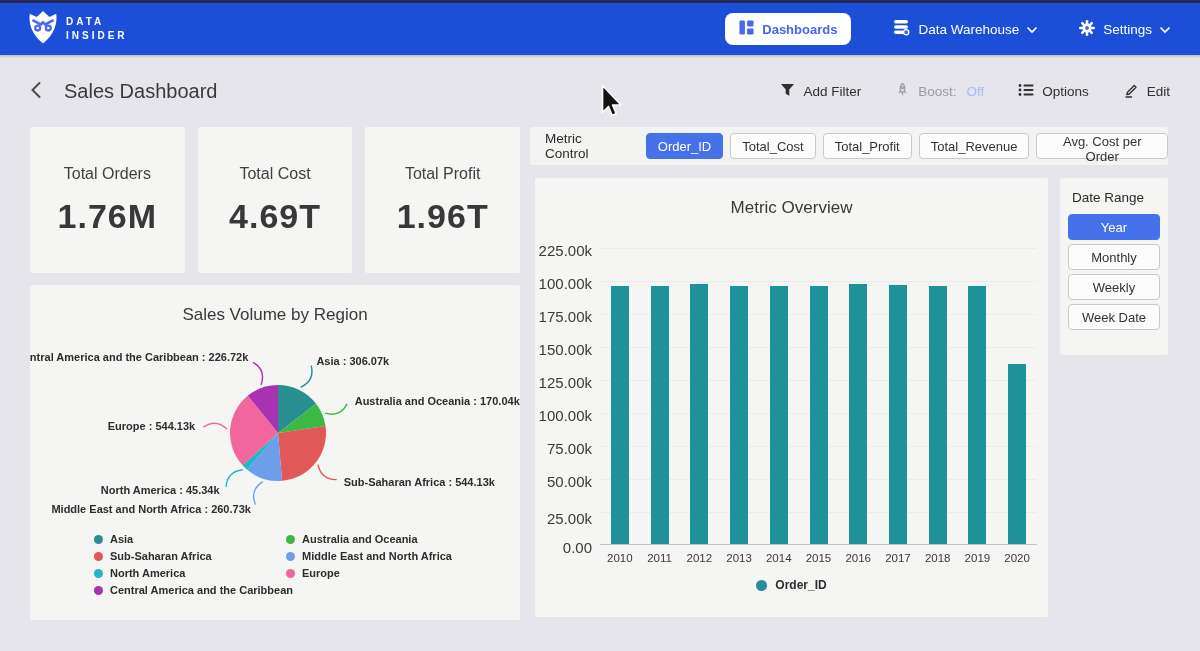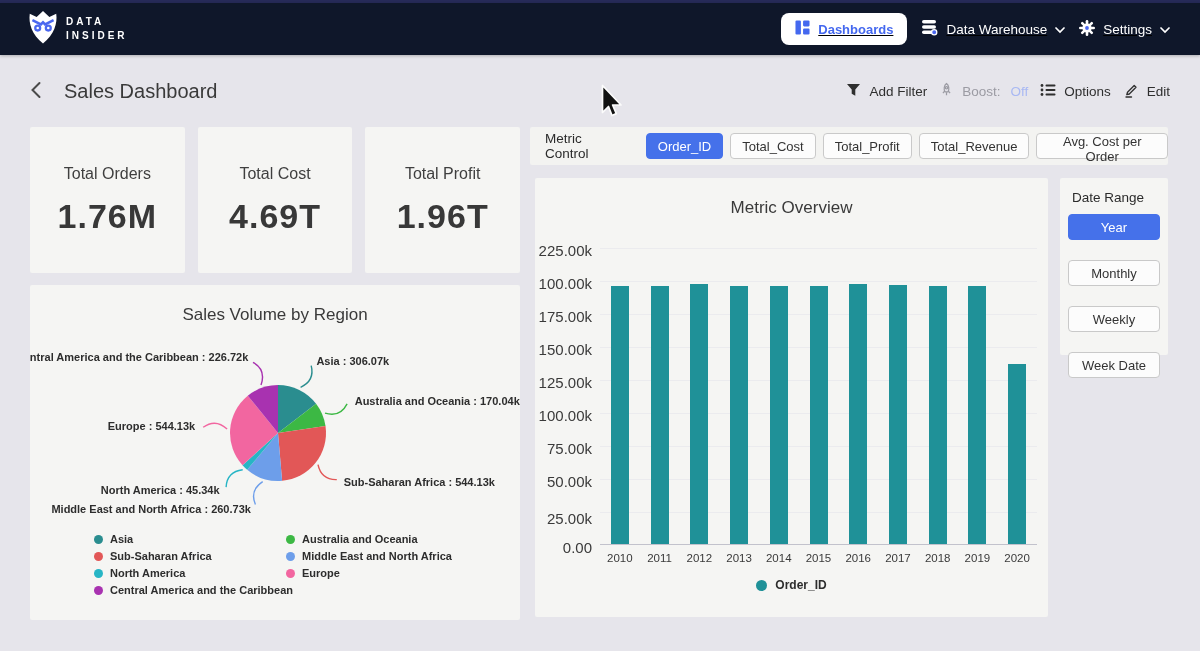--- a/index.html
+++ b/index.html
@@ -1,36 +1,36 @@
 <!DOCTYPE html>
 <html><head>
 <meta charset="utf-8">
 <style>
   * { box-sizing: border-box; }
   html,body { margin:0; padding:0; background:#fff; font-family:"Liberation Sans", sans-serif; }
   .app { position:relative; width:1200px; height:651px; background:#e6e5eb; overflow:hidden; }
 
   
   .topstrip { position:absolute; left:0; top:0; width:1200px; height:3px; background:#262a58; }
-  .navbar { position:absolute; left:0; top:3px; width:1200px; height:52px; background:#0f172a;
+  .navbar { position:absolute; left:0; top:3px; width:1200px; height:52px; background:#1d4ed8;
             display:flex; align-items:center; justify-content:space-between; padding:0 30px 0 28px;
             box-shadow:0 1px 3px rgba(0,0,0,.25); }
   .logo { display:flex; align-items:center; gap:8px; }
   .logo-text { color:#fff; font-size:10px; font-weight:bold; letter-spacing:3px; line-height:1.4; }
-  .nav-right { display:flex; gap:14px;text-decoration:underline; }
+  .nav-right { display:flex; gap:42px; }
   .nav-pill { display:flex; align-items:center; gap:8px; background:#fff; border:none; cursor:pointer;
               border-radius:8px; padding:7px 14px; color:#4468ef; font-size:13px; font-weight:bold; }
   .nav-item { display:flex; align-items:center; gap:8px; color:#fff; font-size:13.5px; font-weight:500; cursor:pointer; }
 
   
   .page-header { position:absolute; left:0; top:55px; width:1200px; height:60px;
                  display:flex; align-items:center; padding:12px 24px 0 30px; }
   .back-btn { background:none; border:none; padding:0; cursor:pointer; display:flex; align-items:center; }
   .page-title { font-size:20px; font-weight:500; color:#3a3a3a; margin-left:22px; }
-  .header-actions { margin-left:auto; display:flex; align-items:center; }
+  .header-actions { margin-left:auto; display:flex; align-items:center; gap:22px; }
   .action { display:flex; align-items:center; gap:8px; font-size:13.5px; font-weight:500; color:#2f2f2f;
             background:none; border:none; cursor:pointer; font-family:inherit; }
   .action .muted { color:#9b9ba3; }
   .action .boost-off { color:#a9b9f3; margin-left:2px; }
 
   
   .card { position:absolute; background:#f5f5f3; border-radius:2px; }
 
   
   .kpi-row { position:absolute; left:30px; top:127px; width:490px; height:146px; display:flex; gap:13px; }
@@ -60,21 +60,21 @@
   .xlabels { position:absolute; left:65px; top:374px; width:437px; height:14px; }
   .xlabel { position:absolute; top:0; text-align:center; font-size:11.5px; color:#3a3a3a; }
   .bar-legend { position:absolute; left:0; top:400px; width:100%; display:flex; align-items:center;
                 justify-content:center; gap:8px; cursor:pointer; }
   .legend-dot { width:11px; height:11px; border-radius:50%; }
   .bar-legend-label { font-size:12px; font-weight:bold; color:#2d2d2d; }
 
   
   .date-card { left:1060px; top:178px; width:108px; height:177px; padding:12px 8px; }
   .date-label { font-size:13.5px; font-weight:500; color:#2b2b2b; margin-left:4px; margin-bottom:9px; }
-  .date-chips { display:flex; flex-direction:column; gap:20px; }
+  .date-chips { display:flex; flex-direction:column; gap:4px; }
   .date-chips .chip { width:92px; text-align:center; }
 
   
   .pie-card { left:30px; top:285px; width:490px; height:335px; }
   .pie-svg { position:absolute; left:0; top:40px; }
   .pie-legend-col { position:absolute; display:flex; flex-direction:column; gap:5px; top:248px; }
   .pie-legend-item { display:flex; align-items:center; gap:7px; cursor:pointer; }
   .pie-legend-item .legend-dot { width:9px; height:9px; }
   .pie-legend-item span { font-size:11px; font-weight:bold; color:#2d2d2d; }
 

